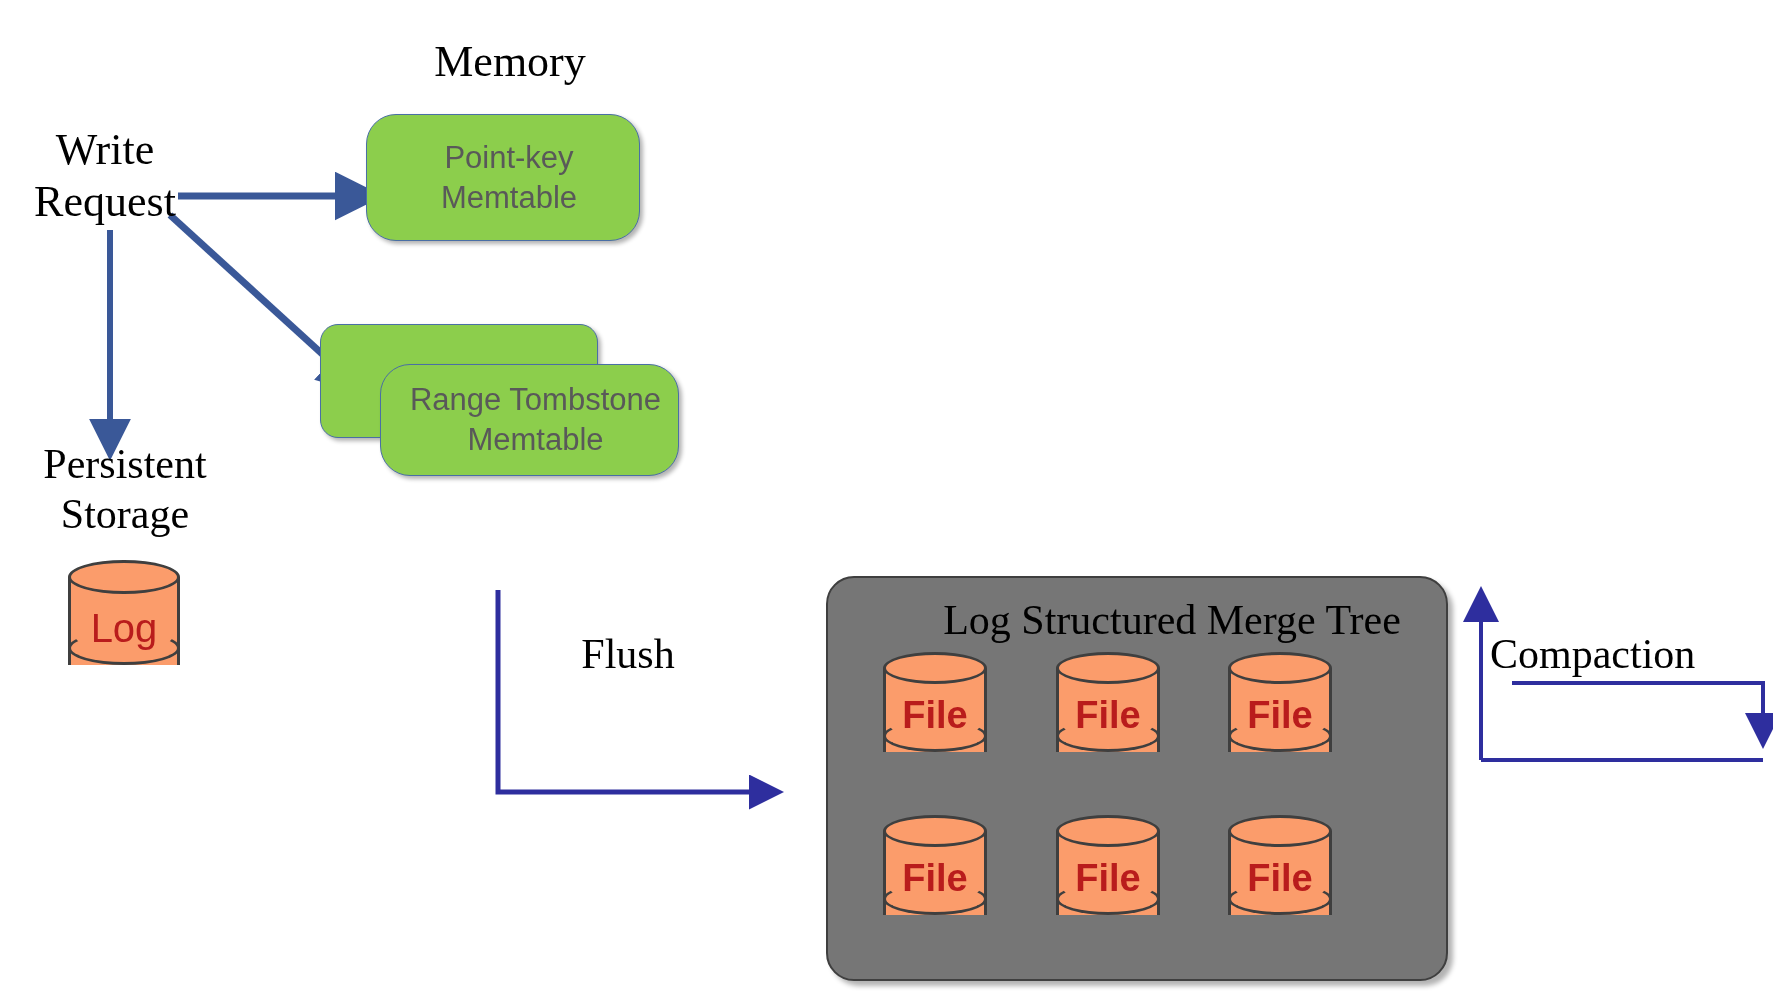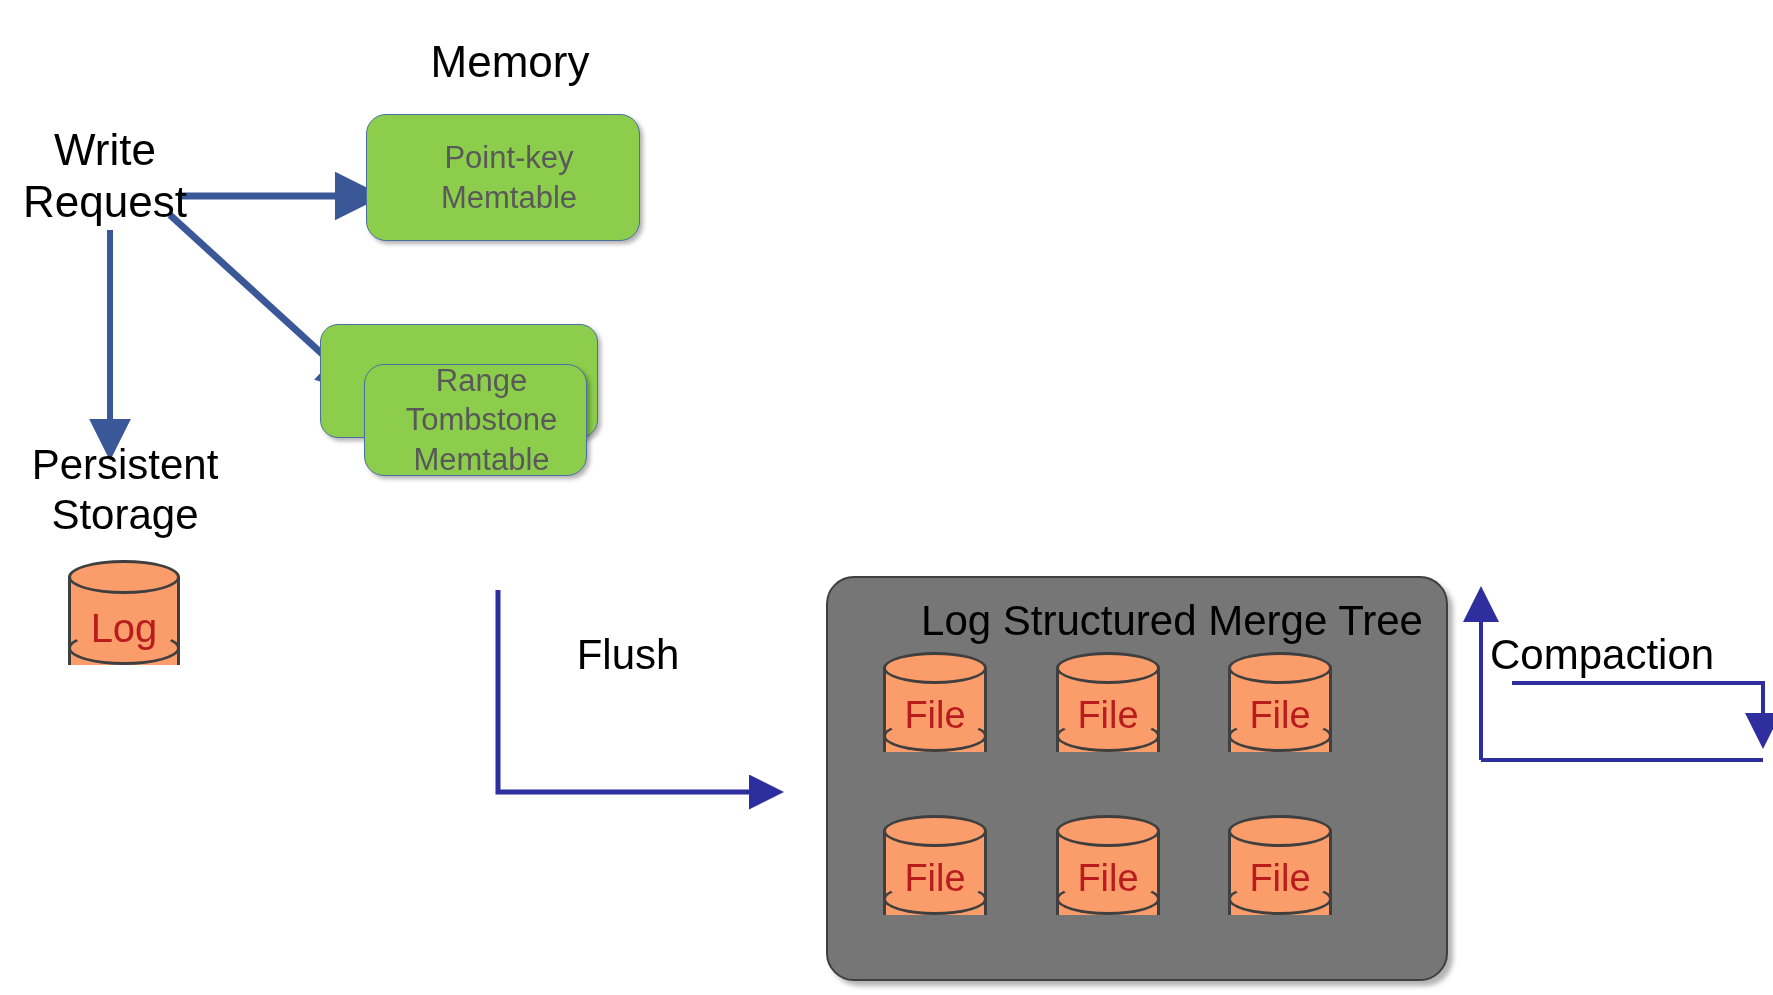--- a/index.html
+++ b/index.html
@@ -17,20 +17,21 @@
   }
   .abs { position: absolute; }
 
   
   .label {
     color: #000000;
     font-weight: 400;
     line-height: 1.18;
     text-align: center;
     white-space: pre;
+    font-family: Liberation Serif, serif;
   }
 
   
   #memory-title {
     left: 365px; top: 36px; width: 290px;
     font-size: 44px;
   }
 
   
   #write-request-label {
@@ -55,41 +56,41 @@
 
   
   #compaction-label {
     left: 1490px; top: 630px; width: 290px;
     font-size: 42px;
     text-align: left;
   }
 
   
   .memtable-box {
-    border-radius: 20px;
+    border-radius: 30px;
     display: flex;
     align-items: center;
     justify-content: center;
     box-sizing: border-box;
     border: 1px solid #4a6fa5;
     box-shadow: 3px 3px 4px rgba(0,0,0,0.30);
     padding-left: 12px;
   }
   .memtable-text {
     color: #595959;
     font-size: 31px;
     line-height: 1.28;
     text-align: center;
     white-space: pre-line;
   }
   #point-key-memtable {
     left: 366px; top: 114px; width: 274px; height: 127px;
   }
   #range-tombstone-memtable {
-    left: 364px; top: 364px; width: 223px; height: 112px;
+    left: 380px; top: 364px; width: 299px; height: 112px;
   }
   
   #range-tombstone-ghost {
     left: 320px; top: 324px; width: 276px; height: 112px;
     border-radius: 18px;
     background: #8CCE4C;
     box-shadow: 3px 3px 4px rgba(0,0,0,0.30);
     border: 1px solid #4a6fa5;
   }
 
@@ -140,21 +141,21 @@
   }
 
   
   #log-cylinder { left: 68px; top: 560px; width: 112px; height: 122px; }
   #log-cylinder .cyl-top    { top: 0px;  height: 34px; }
   #log-cylinder .cyl-body   { top: 17px; height: 88px; }
   #log-cylinder .cyl-bottom { top: 71px; height: 34px; }
   #log-cylinder .cyl-text   { top: 46px; font-size: 40px; }
 
   
-  .file-cylinder { width: 104px; height: 118px; }
+  .file-cylinder { width: 104px; height: 118px; font-weight: bold; }
   .file-cylinder .cyl-top    { top: 0px;  height: 32px; }
   .file-cylinder .cyl-body   { top: 16px; height: 84px; }
   .file-cylinder .cyl-bottom { top: 68px; height: 32px; }
   .file-cylinder .cyl-text   { top: 42px; font-size: 38px; }
 
   
   #arrows { left: 0; top: 0; width: 1773px; height: 995px; pointer-events: none; }
 </style>
 </head>
 <body>

